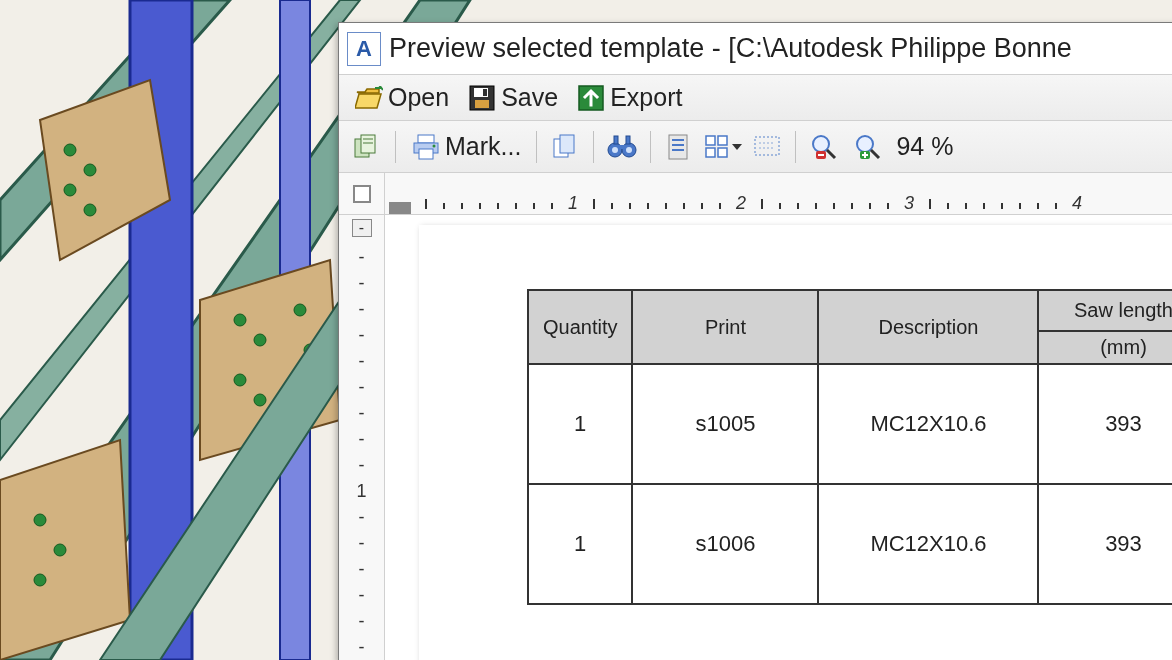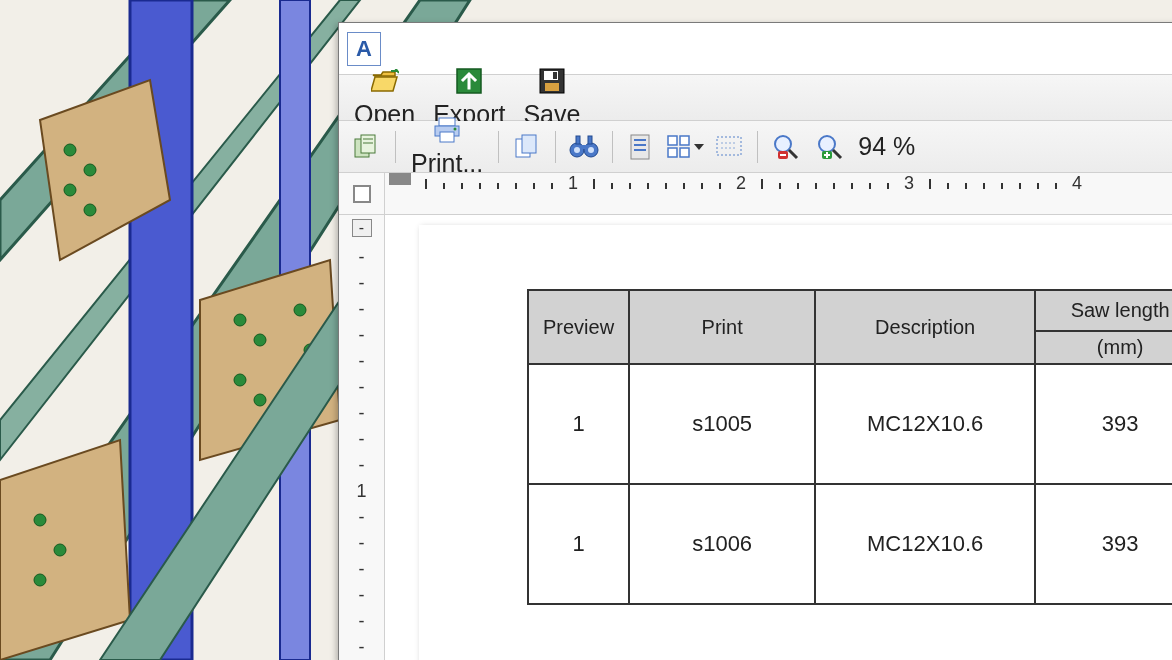--- a/index.html
+++ b/index.html
@@ -75,21 +75,20 @@
   .toolbar.row2 { height: 52px; }
   .tb-btn {
     display: inline-flex;
     align-items: center;
     gap: 4px;
     padding: 2px 6px;
     font-size: 25px;
     color: #222;
     cursor: pointer;
     border: 1px solid transparent;
-    flex-direction: column;
   }
   .tb-sep {
     width: 1px;
     height: 32px;
     background: #c0c0c0;
     margin: 0 4px;
   }
   .icon-box {
     width: 30px;
     height: 30px;
@@ -141,21 +140,21 @@
     position:relative;
     border-bottom:1px solid #d0d0d0;
     background:#f8f8f8;
     white-space:nowrap;
     overflow:hidden;
     font-size:18px;
     color:#333;
   }
   .hruler-inner {
     position:absolute; left:0; top:0; height:100%;
-    display:flex; align-items:flex-start;
+    display:flex; align-items:flex-end;font-style:italic;
   }
   .vruler {
     grid-column:1; grid-row:2;
     border-right:1px solid #d0d0d0;
     background:#f8f8f8;
     display:flex;
     flex-direction:column;
     align-items:center;
     font-size:18px;
     color:#333;
@@ -250,53 +249,54 @@
     </g>
 
     <polygon points="100,660 380,240 420,260 160,660" fill="#7aa898" stroke="#2a5a4a" stroke-width="2"></polygon>
   </svg>
 </div>
 
 <div class="dialog">
 
   <div class="titlebar">
     <div class="app-icon">A</div>
+    <div class="title-text">Preview selected template - [C:\Autodesk Philippe Bonne</div>
   </div>
 
   <div class="toolbar row1">
     <div class="tb-btn">
       <span class="icon-box">
         <svg width="28" height="24" viewBox="0 0 28 24">
           <path d="M2 6 h8 l2 -3 h12 v4 H4 z" class="svg-yellow" stroke-width="1.5"></path>
           <path d="M4 8 h22 l-4 14 H0 z" fill="#f8d868" stroke="#8a6a00" stroke-width="1.5"></path>
           <path d="M20 2 l6 0 M24 -1 l4 5" stroke="#2a8a3a" stroke-width="2" fill="none"></path>
         </svg>
       </span>
       <span>Open</span>
-    </div>
-    <div class="tb-btn">
-      <span class="icon-box">
-        <svg width="26" height="26" viewBox="0 0 26 26">
-          <rect x="1" y="1" width="24" height="24" fill="#2a8a3a" stroke="#155a20" stroke-width="1.5"></rect>
-          <path d="M13 20 V8 M7 12 l6 -6 l6 6" stroke="#fff" stroke-width="3" fill="none" stroke-linecap="square"></path>
-        </svg>
-      </span>
-      <span>Export</span>
     </div>
     <div class="tb-btn">
       <span class="icon-box">
         <svg width="26" height="26" viewBox="0 0 26 26">
           <rect x="1" y="1" width="24" height="24" fill="#333" stroke="#000"></rect>
           <rect x="5" y="3" width="14" height="9" fill="#fff"></rect>
           <rect x="6" y="15" width="14" height="8" fill="#d8a040"></rect>
           <rect x="14" y="4" width="4" height="7" fill="#333"></rect>
         </svg>
       </span>
       <span>Save</span>
     </div>
+    <div class="tb-btn">
+      <span class="icon-box">
+        <svg width="26" height="26" viewBox="0 0 26 26">
+          <rect x="1" y="1" width="24" height="24" fill="#2a8a3a" stroke="#155a20" stroke-width="1.5"></rect>
+          <path d="M13 20 V8 M7 12 l6 -6 l6 6" stroke="#fff" stroke-width="3" fill="none" stroke-linecap="square"></path>
+        </svg>
+      </span>
+      <span>Export</span>
+    </div>
   </div>
 
   <div class="toolbar row2">
     <div class="tb-icononly">
       <span class="icon-box">
         <svg width="28" height="28" viewBox="0 0 28 28">
           <rect x="2" y="6" width="14" height="18" fill="#cde3c0" stroke="#4a7a3a"></rect>
           <rect x="8" y="2" width="14" height="18" fill="#e8f4de" stroke="#4a7a3a"></rect>
           <line x1="10" y1="6" x2="20" y2="6" stroke="#4a7a3a"></line>
           <line x1="10" y1="10" x2="20" y2="10" stroke="#4a7a3a"></line>
@@ -306,21 +306,21 @@
     <div class="tb-sep"></div>
     <div class="tb-btn">
       <span class="icon-box">
         <svg width="28" height="28" viewBox="0 0 28 28">
           <rect x="6" y="2" width="16" height="8" fill="#fff" stroke="#4a78c8"></rect>
           <rect x="2" y="10" width="24" height="10" fill="#b8ccf0" stroke="#4a78c8"></rect>
           <rect x="7" y="16" width="14" height="10" fill="#fff" stroke="#4a78c8"></rect>
           <circle cx="22" cy="13" r="1.5" fill="#2a8a3a"></circle>
         </svg>
       </span>
-      <span>Print...</span>
+      <span>Mark...</span>
     </div>
     <div class="tb-sep"></div>
     <div class="tb-icononly">
       <span class="icon-box">
         <svg width="28" height="28" viewBox="0 0 28 28">
           <rect x="3" y="6" width="14" height="18" fill="#fff" stroke="#4a78c8"></rect>
           <rect x="9" y="2" width="14" height="18" fill="#dce8fa" stroke="#4a78c8"></rect>
         </svg>
       </span>
     </div>
@@ -435,21 +435,21 @@
 
         <table class="btable">
           <colgroup>
             <col class="col-qty">
               <col class="col-mark">
               <col class="col-desc">
               <col class="col-saw">
           </colgroup>
           <thead>
             <tr>
-              <th rowspan="2">Preview</th>
+              <th rowspan="2">Quantity</th>
               <th rowspan="2">Print</th>
               <th rowspan="2">Description</th>
               <th>Saw length</th>
             </tr>
             <tr class="subhead">
               <th>(mm)</th>
             </tr>
           </thead>
           <tbody id="table-body">
           <tr>

